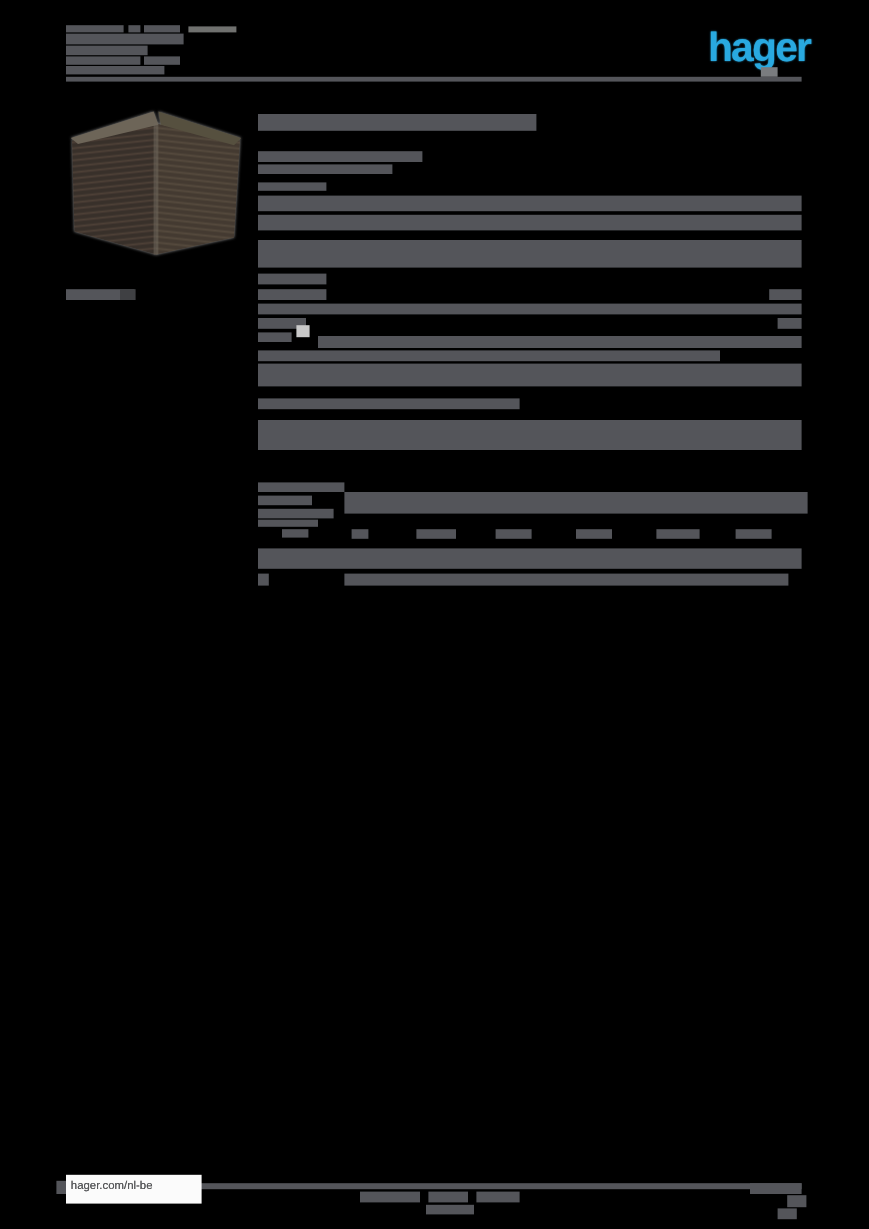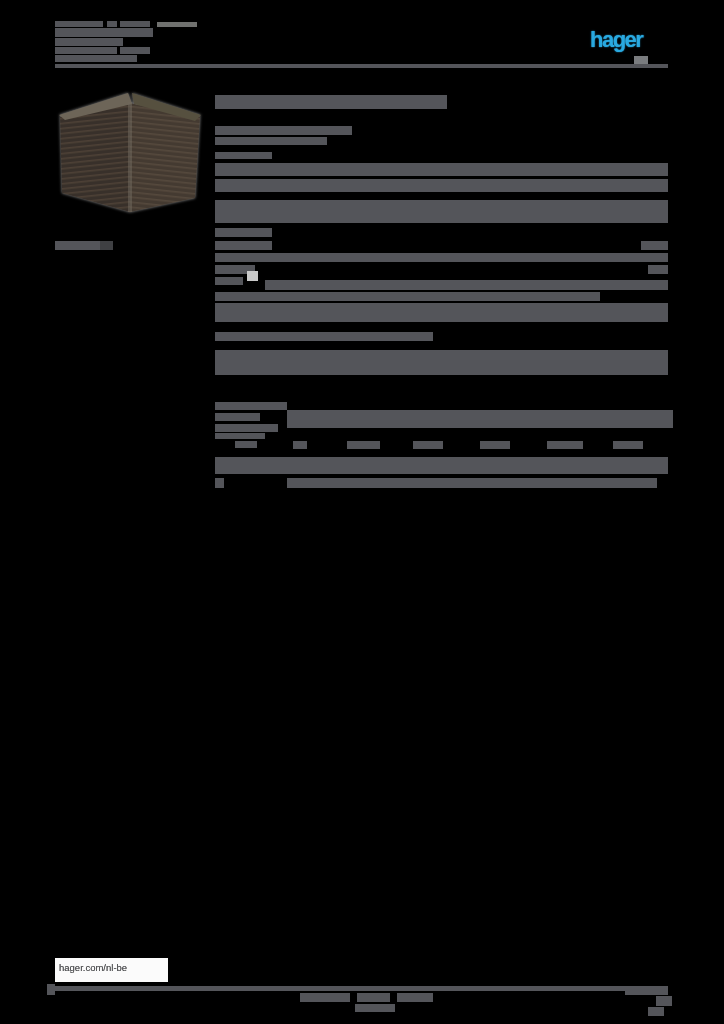--- a/index.html
+++ b/index.html
@@ -1,23 +1,23 @@
 <!DOCTYPE html>
 <html style="--logo-color: #29a9e0; --box-bg: #fbfbfb; --url-color: #58595b; --wood-left: #38302a; --wood-left-stripe: #55483b; --wood-right: #443a31; --wood-right-stripe: #5d5042; --top-left-face: #6d6558; --top-right-face: #56503f; --ridge: #6f675c;"><head>
 <meta charset="utf-8">
 <style>
   html,body{margin:0;padding:0;background:#000;}
   body{width:724px;height:1024px;position:relative;overflow:hidden;
        font-family:"Liberation Sans",sans-serif;}
   #page{position:absolute;inset:0;background:#000;}
   .bar{position:absolute;}
   #logo{position:absolute;left:590px;top:24px;width:80px;height:32px;
-        font-weight:bold;font-size:22px;letter-spacing:-1.5px;line-height:32px;
+        font-weight:bold;font-size:34px;letter-spacing:-1.5px;line-height:32px;
         color:var(--logo-color,#29a9e0);text-shadow:0 0 1.5px var(--logo-color,#29a9e0);}
-  #website-box{position:absolute;left:55px;top:958px;width:113px;height:24px;
+  #website-box{position:absolute;left:55px;top:979px;width:113px;height:24px;
         background:var(--box-bg,#fbfbfb);}
   #website-box span{display:block;padding:4px 0 0 4px;font-size:9.5px;
         color:var(--url-color,#58595b);text-shadow:0 0 .5px var(--url-color,#58595b);}
   #product{position:absolute;left:57px;top:90px;width:146px;height:130px;
         filter:drop-shadow(0 0 1.5px rgba(255,255,255,.55));}
   #product svg{display:block;width:146px;height:130px;}
 </style>
 </head>
 <body>
 

